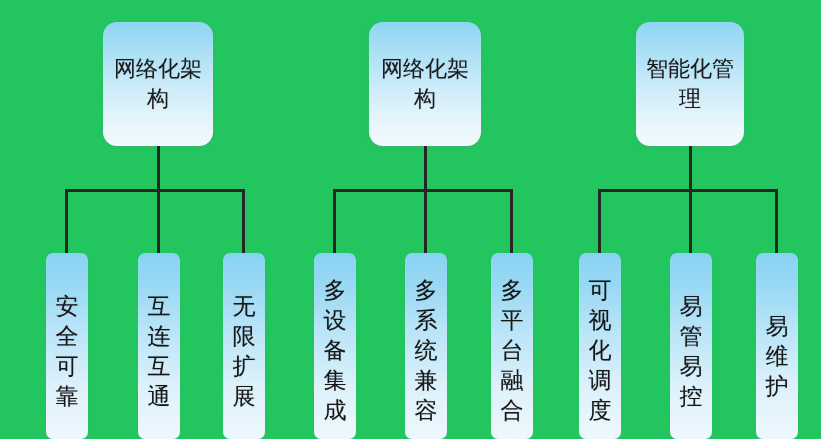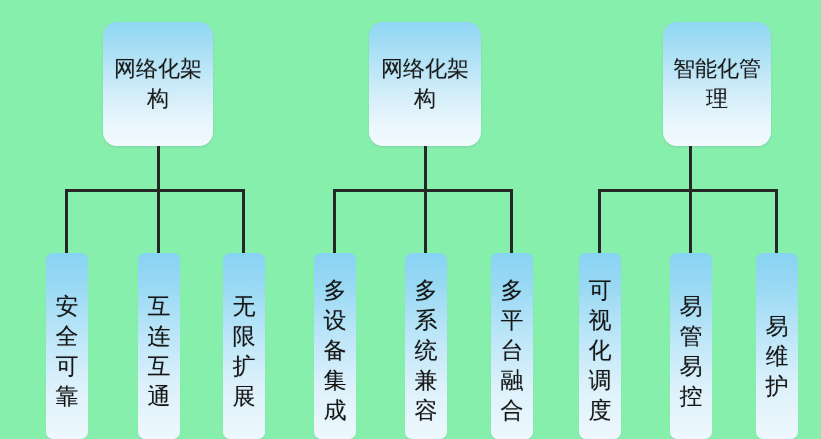--- a/index.html
+++ b/index.html
@@ -10,21 +10,21 @@
     width: 821px;
     height: 439px;
     background: #ffffff;
     font-family: "DejaVu Sans", "Liberation Sans", sans-serif;
     overflow: hidden;
   }
   #diagram {
     position: relative;
     width: 821px;
     height: 439px;
-    background: #86efac;
+    background: #22c55e;
   }
 
   
   .node-top {
     position: absolute;
     box-sizing: border-box;
     border-radius: 14px;
     background: linear-gradient(to bottom, #8ed6f3 0%, #a9dff5 22%, #cfecf9 55%, #e9f6fc 82%, #f2fafd 100%);
     display: flex;
     align-items: center;
@@ -145,21 +145,21 @@
   <div class="node-leaf" style="left:491px; top:253px; width:42px; height:186px;">
     <div class="vlabel" style="top:22px;">
         <span>多</span>
         <span>平</span>
         <span>台</span>
         <span>融</span>
         <span>合</span>
       </div>
   </div>
 
-  <div class="node-top" style="left:636px; top:22px; width:108px; height:124px;margin-left:27px;">
+  <div class="node-top" style="left:636px; top:22px; width:108px; height:124px;">
     <div class="label" style="max-width:92px;">智能化管理</div>
   </div>
   <div class="conn-v" style="left:689px; top:146px; width:3px; height:46px;"></div>
   <div class="conn-h" style="left:598px; top:189px; width:180px; height:3px;"></div>
   <div class="conn-v" style="left:598px; top:189px; width:3px; height:65px;"></div>
   <div class="conn-v" style="left:689px; top:189px; width:3px; height:65px;"></div>
   <div class="conn-v" style="left:775px; top:189px; width:3px; height:65px;"></div>
 
   <div class="node-leaf" style="left:579px; top:253px; width:42px; height:186px;">
     <div class="vlabel" style="top:22px;">

